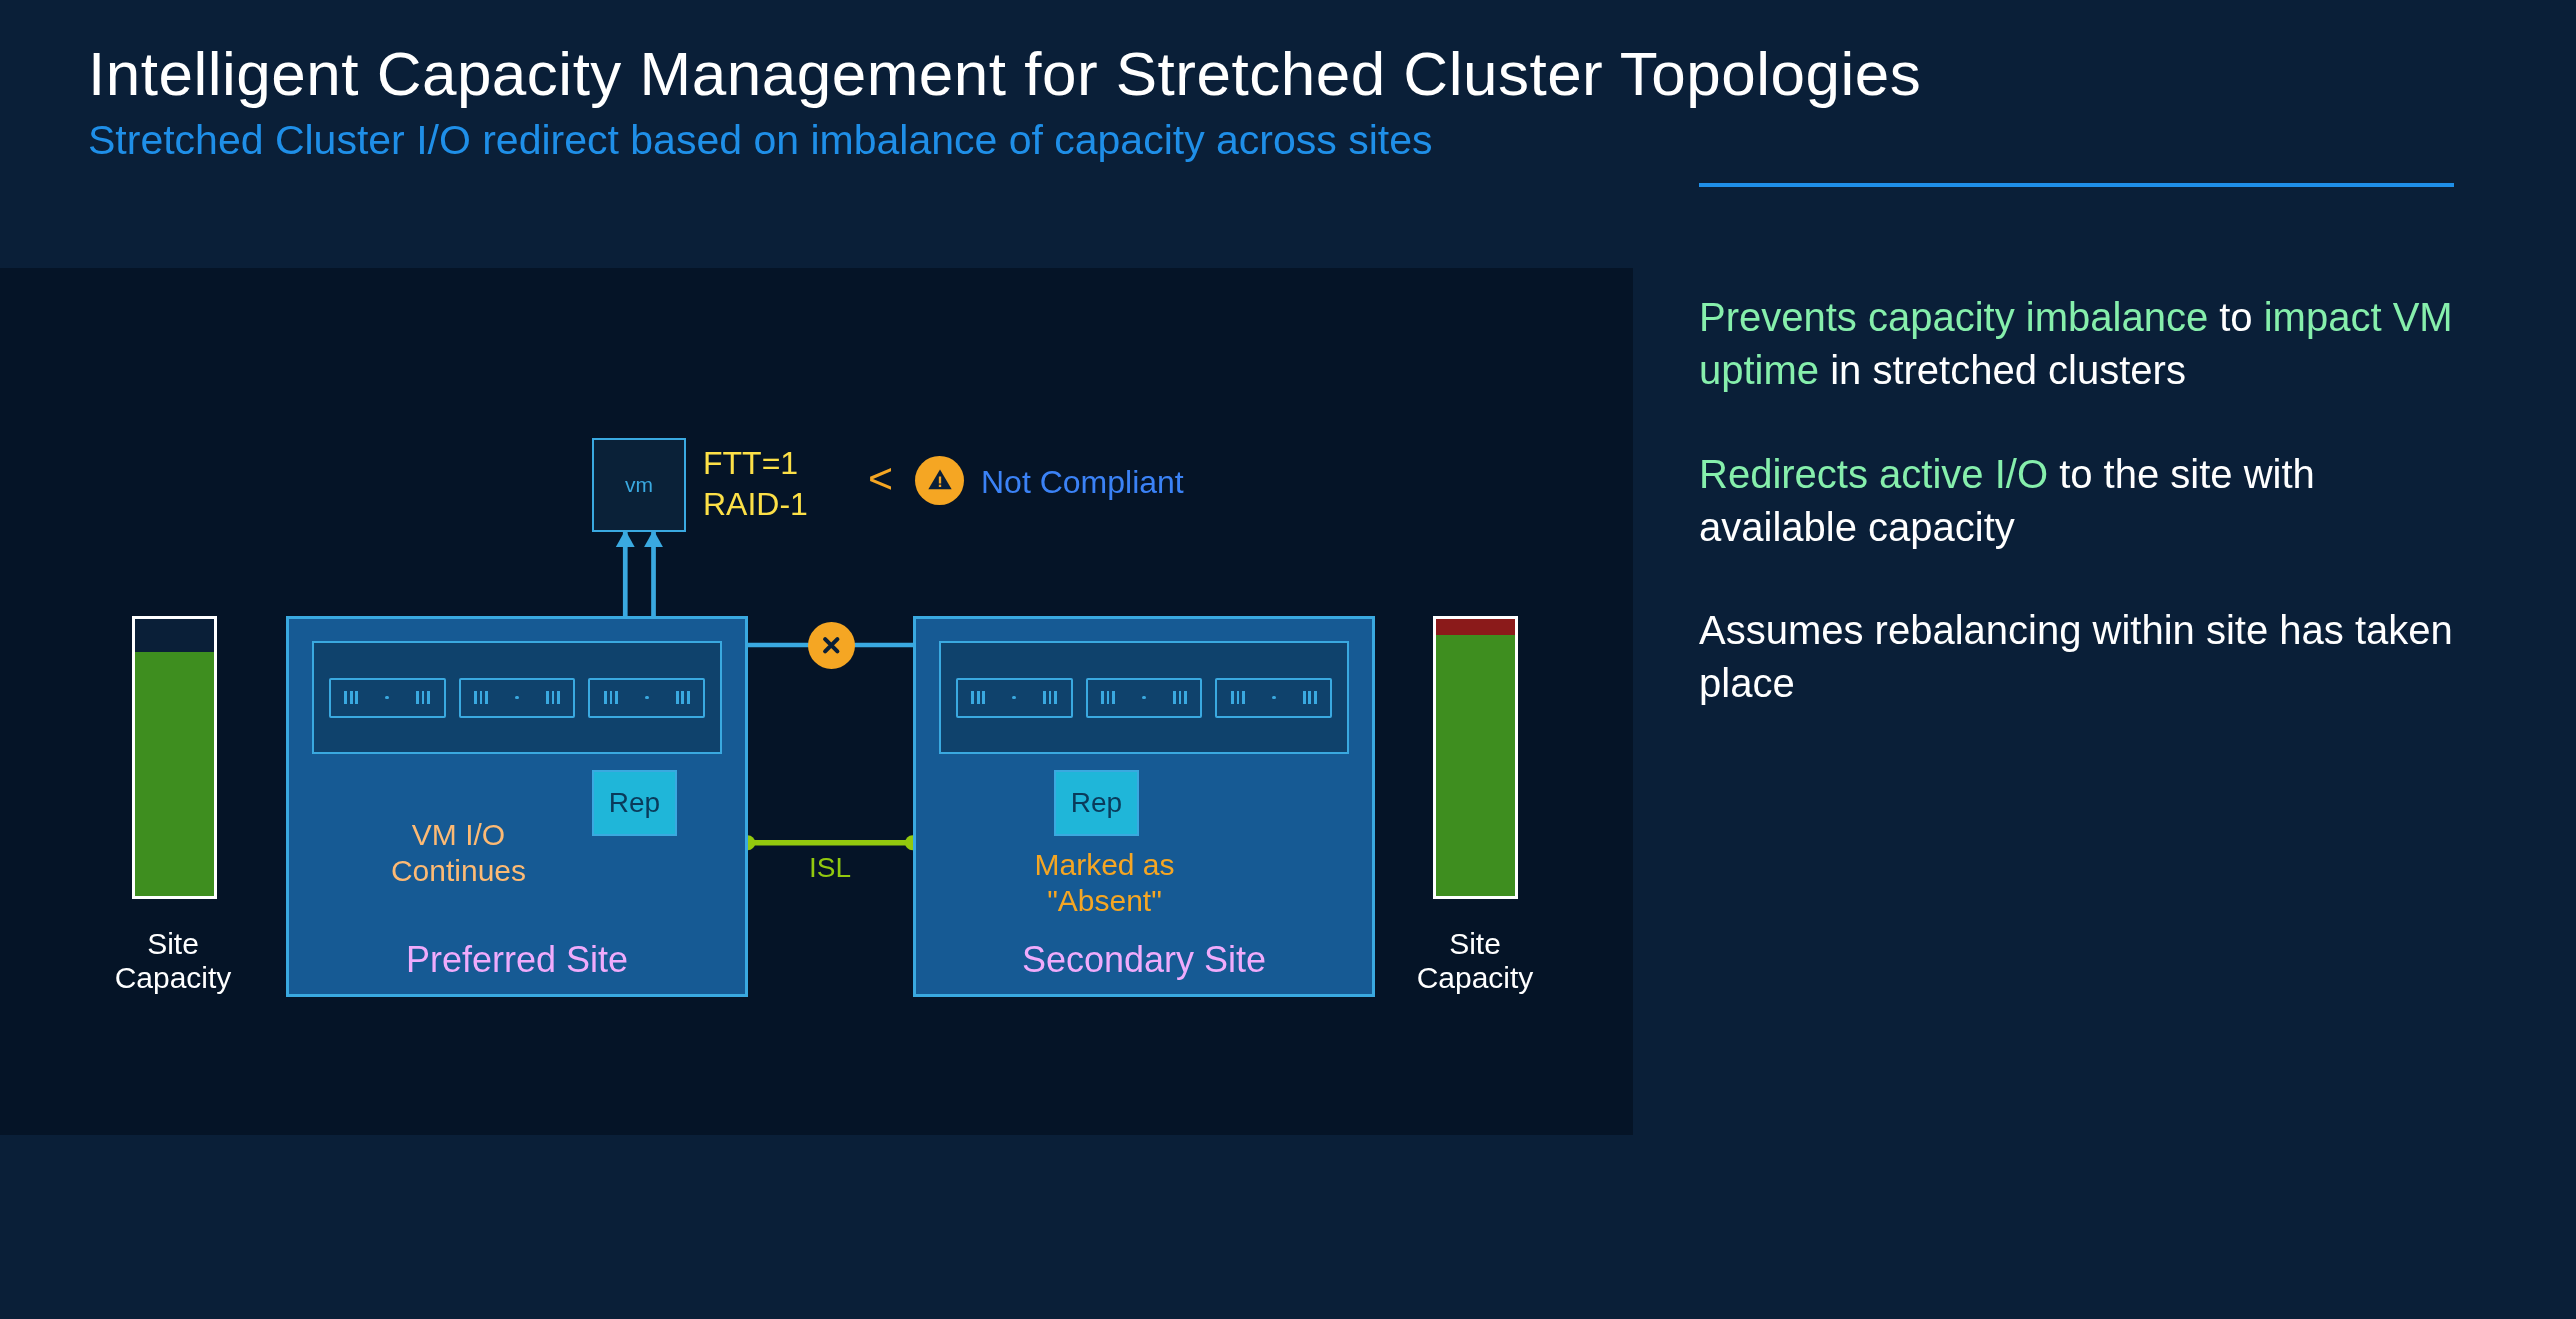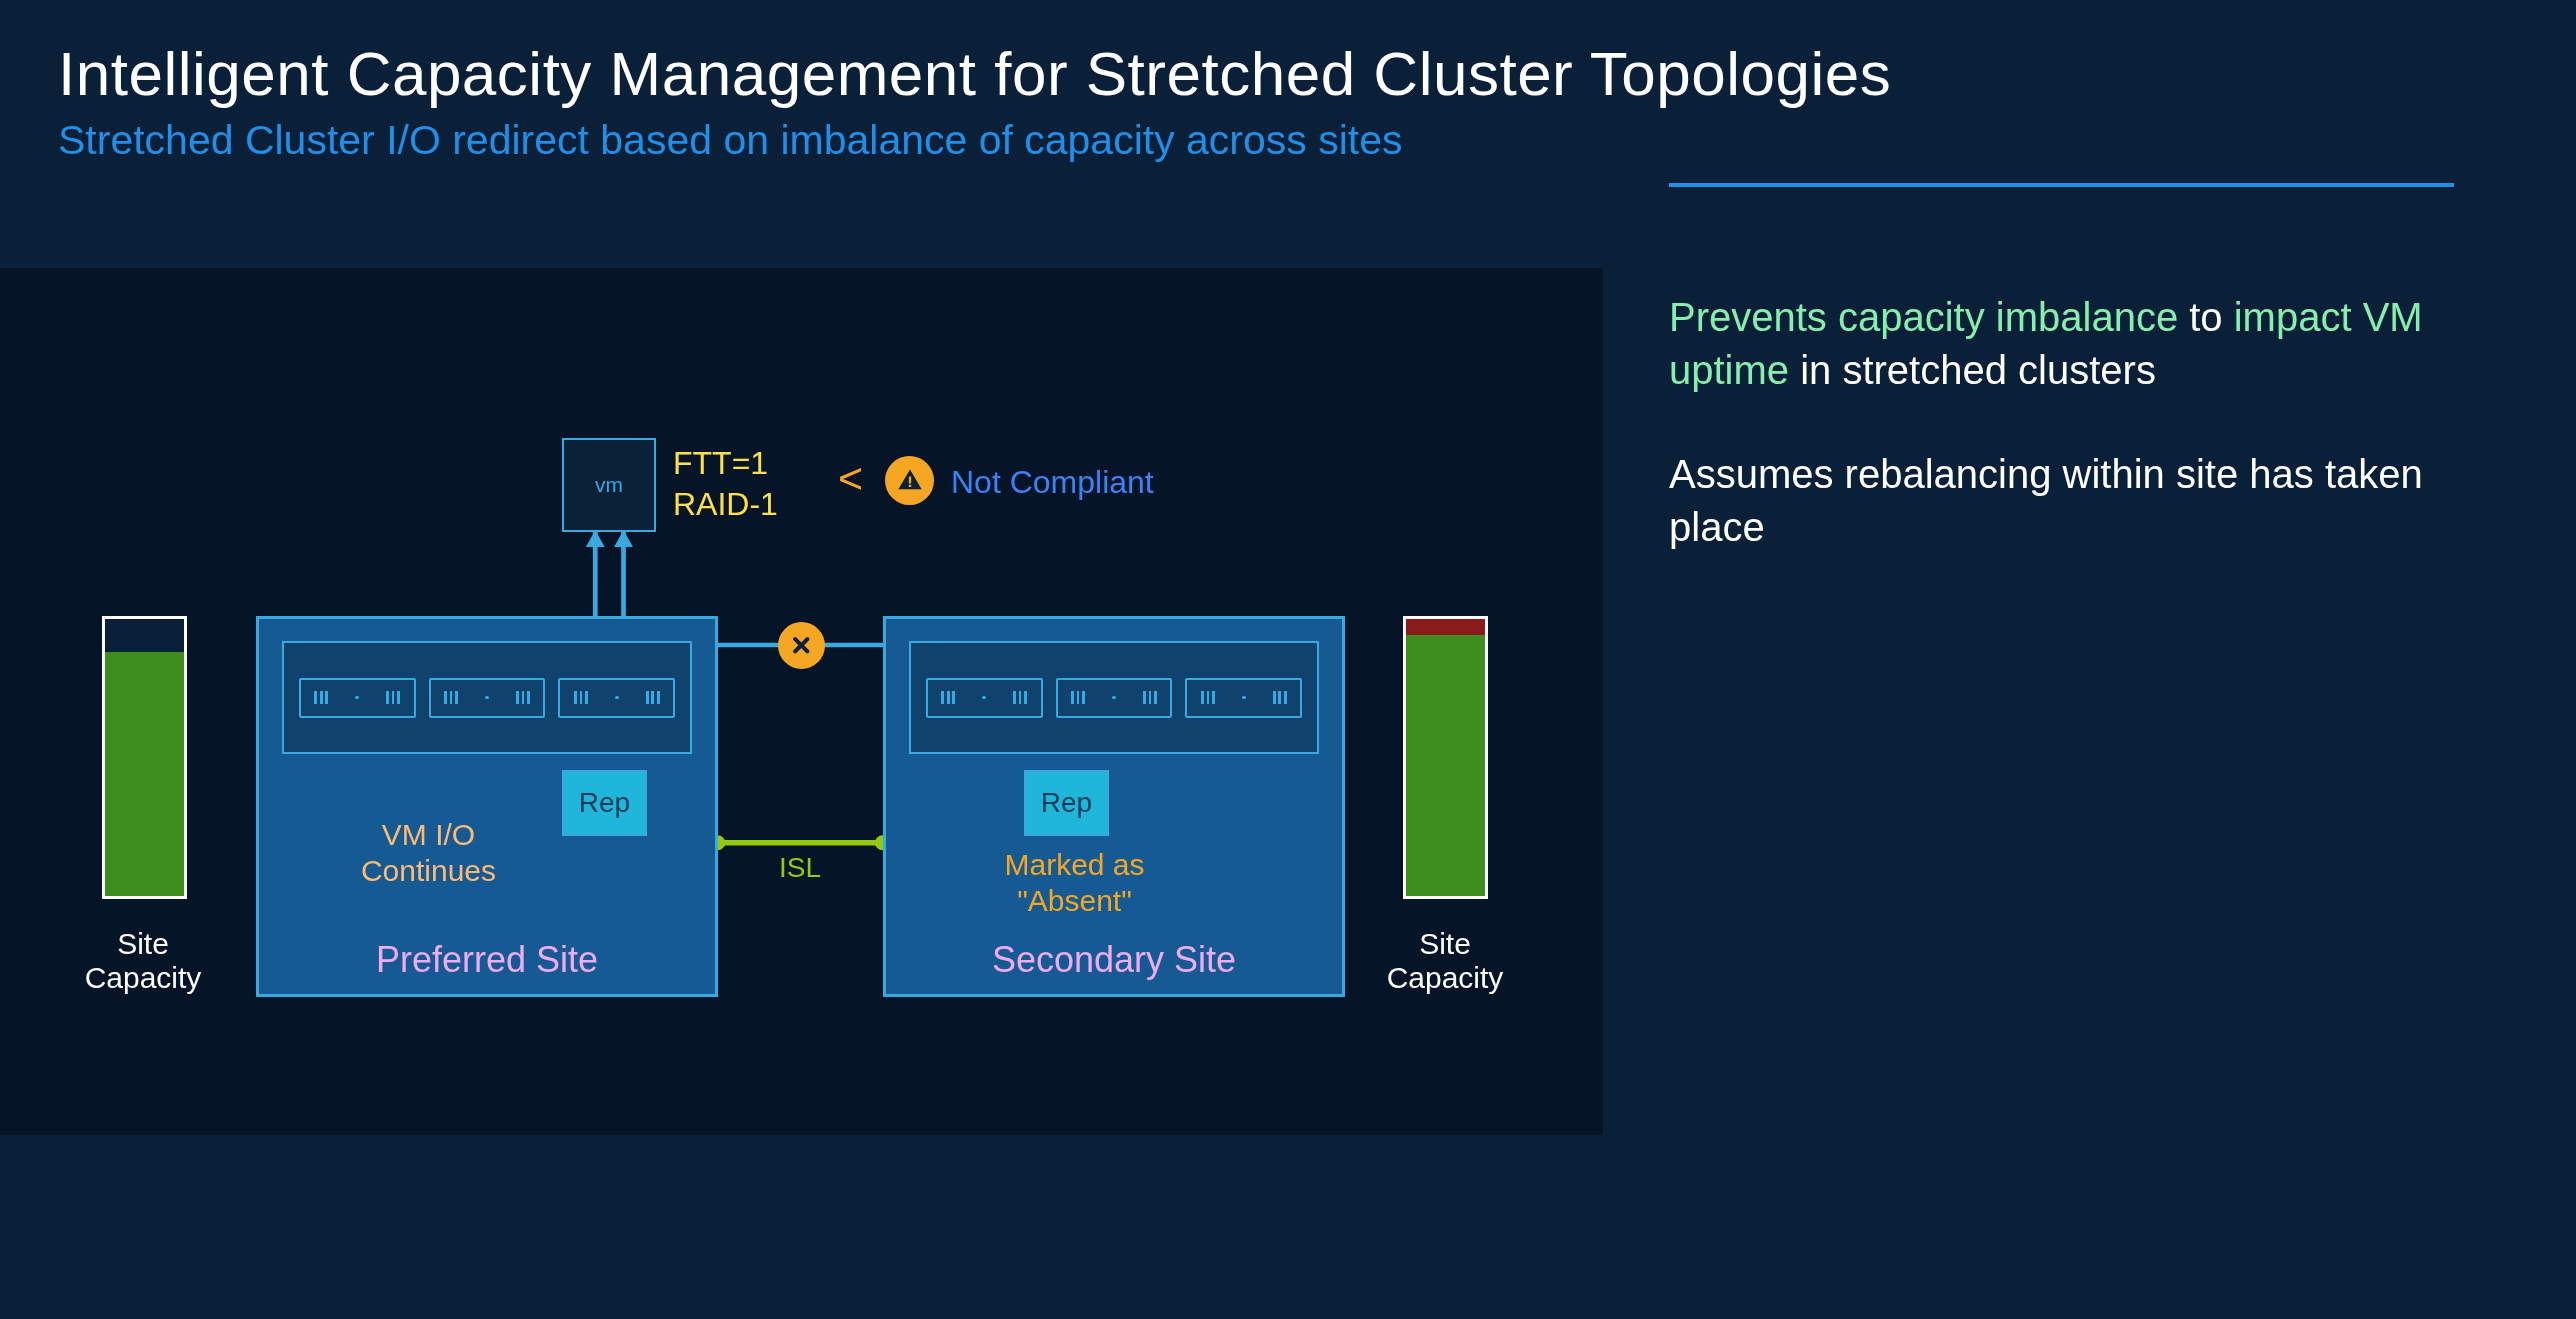--- a/index.html
+++ b/index.html
@@ -7,21 +7,21 @@
   body {
     background: #0a1f38;
     font-family: "Segoe UI", Arial, sans-serif;
     color: #fff;
     width: 2576px;
     height: 1320px;
     position: relative;
     overflow: hidden;
   }
   .wrap {
-    padding: 38px 122px 0 58px;
+    padding: 38px 122px 0 88px;
   }
   h1.title {
     font-size: 62px;
     font-weight: 300;
     color: #ffffff;
     letter-spacing: 0.5px;
   }
   .subtitle {
     font-size: 41px;
     font-weight: 400;
@@ -385,18 +385,21 @@
       </div>
 
     </div>
 
     <div class="side-text">
       <div class="rule"></div>
       <p>
         <span class="hl">Prevents capacity imbalance</span><span> to </span><span class="hl">impact VM uptime</span><span> in stretched clusters</span>
       </p>
       <p>
+        <span class="hl">Redirects active I/O</span><span> to the site with available capacity</span>
+      </p>
+      <p>
         <span>Assumes rebalancing within site has taken place</span>
       </p>
     </div>
   </div>
 </div>
 
 
 </body></html>

